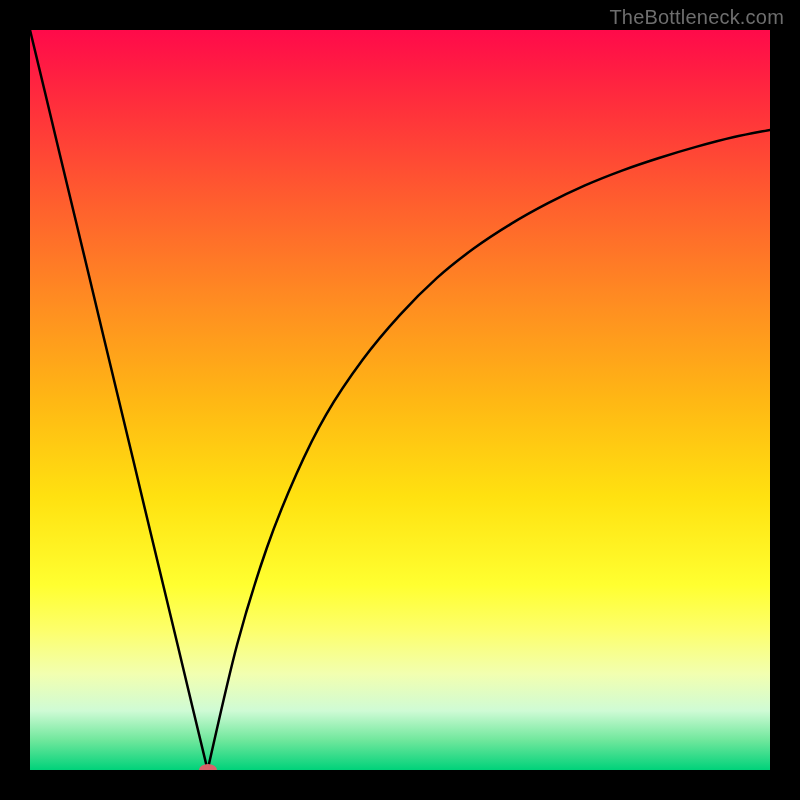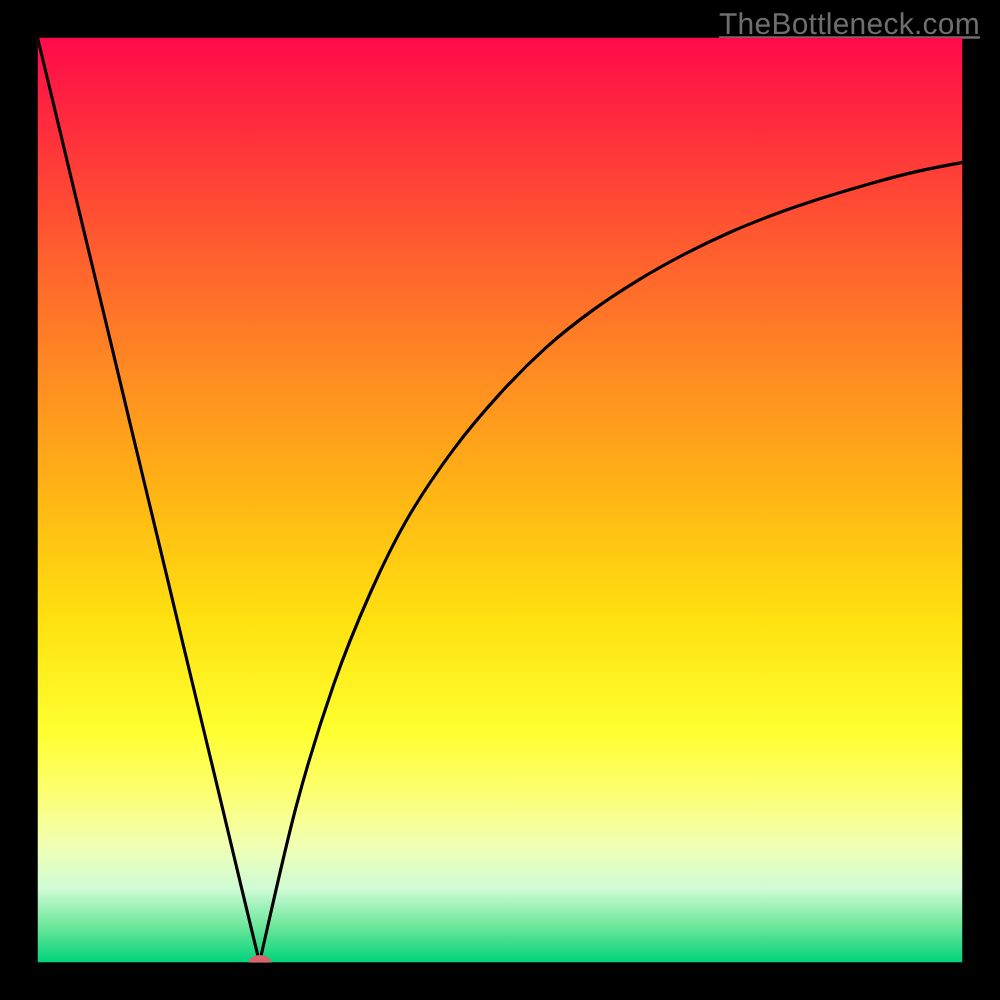--- a/index.html
+++ b/index.html
@@ -35,25 +35,24 @@
       #cffbd5 92%,
       #6fe79c 96%,
       #00d27a 100%
     );
   }
   .attribution {
     position: absolute;
     top: 6px;
     right: 16px;
     font-family: Arial, Helvetica, sans-serif;
-    font-size: 24px;
+    font-size: 20px;
     font-weight: 500;
     color: #6e6e6e;
     letter-spacing: 0.2px;
-    text-decoration: underline;
   }
   svg.curves {
     position: absolute;
     inset: 0;
     width: 740px;
     height: 740px;
   }
   .dot {
     position: absolute;
     width: 18px;

